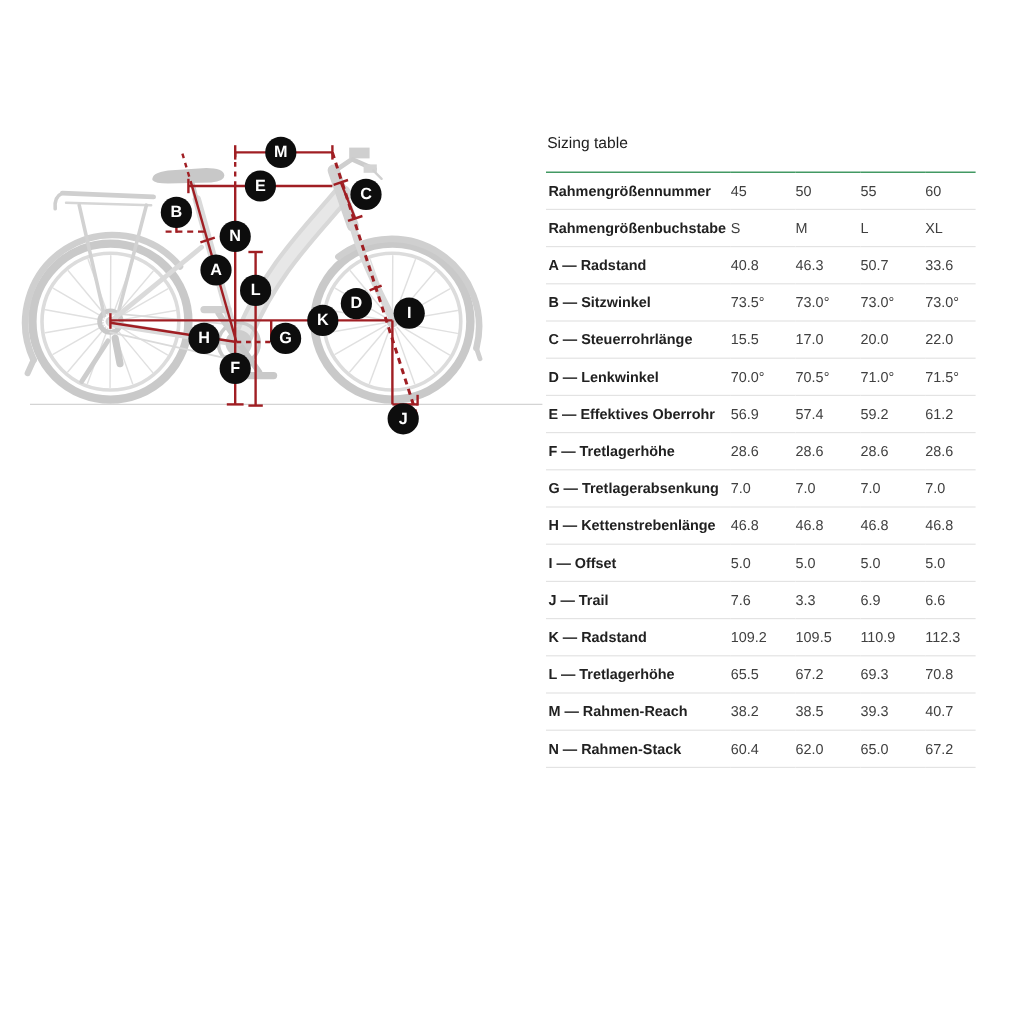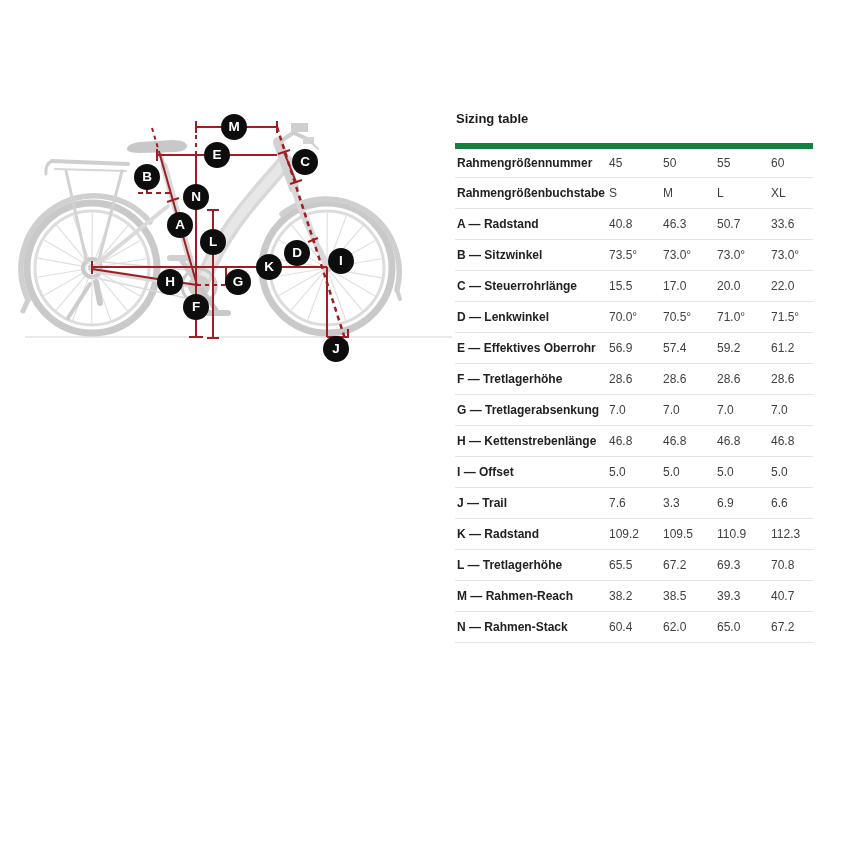--- a/index.html
+++ b/index.html
@@ -15,25 +15,25 @@
   .marker{
     position:absolute;width:26px;height:26px;border-radius:50%;
     background:#0d0d0d;color:#ffffff;font-weight:700;font-size:13.5px;
     line-height:26px;text-align:center;
     font-family:"Liberation Sans",sans-serif;
   }
   
   .sizing{position:absolute;left:455px;top:110px;width:358px;}
   .sizing h2{
     margin:0 0 15px 1px;font-size:13px;line-height:18px;
-    font-weight:700;color:#1d1d1d;
+    font-weight:400;color:#1d1d1d;
   }
   table.geo{
     width:358px;border-collapse:collapse;table-layout:fixed;
-    border-top:6px solid #15803d;
+    border-top:1px solid #15803d;
   }
   table.geo tr{height:31px;border-bottom:1px solid #e3e3e3;}
   table.geo th,table.geo td{
     padding:0;vertical-align:middle;font-size:12px;line-height:14px;
     white-space:nowrap;overflow:hidden;
   }
   table.geo th{font-weight:700;color:#212121;text-align:left;padding-left:2px;}
   table.geo td{font-weight:400;color:#404040;}
 </style>
 </head>

